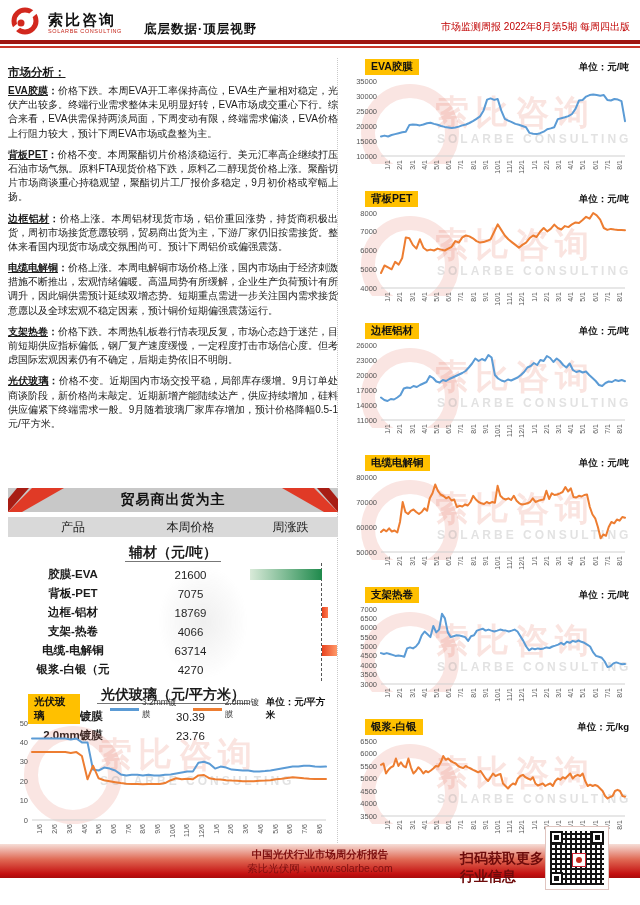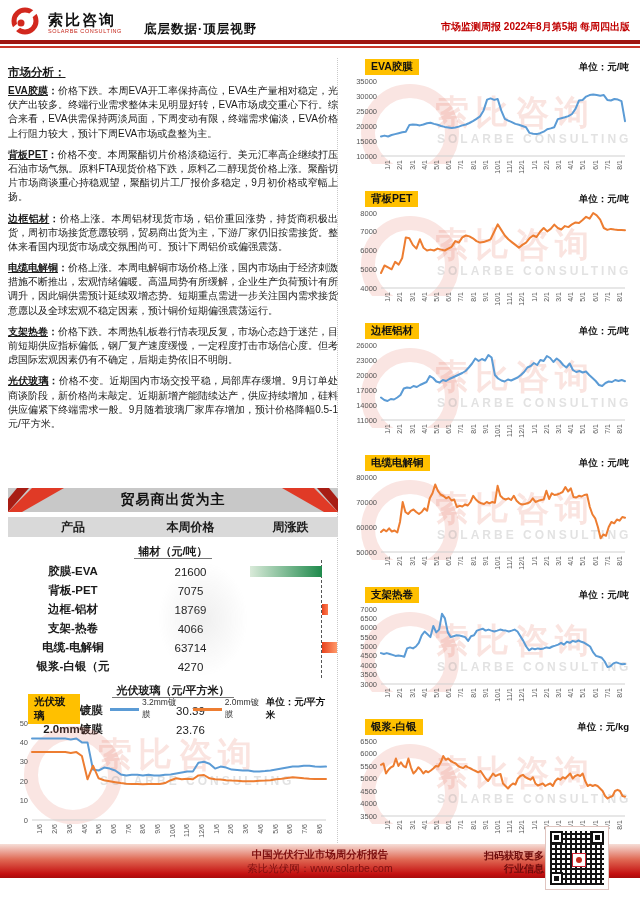--- a/index.html
+++ b/index.html
@@ -5,41 +5,41 @@
   html,body{margin:0;padding:0;}
   body{width:640px;height:905px;position:relative;background:#fff;overflow:hidden;
        font-family:"Liberation Sans","DejaVu Sans",sans-serif;color:#1a1a1a;}
   
   .hdr{position:absolute;left:0;top:0;width:640px;height:40px;}
   .hdr-inner{position:absolute;left:10px;top:6px;display:flex;align-items:center;gap:8px;}
   .logo-txt{display:flex;flex-direction:column;line-height:1;}
   .logo-cn{font-size:15px;font-weight:bold;letter-spacing:2px;color:#111;}
   .logo-en{font-size:5.5px;color:#c42318;letter-spacing:.6px;margin-top:2px;}
   .slogan{font-size:12.5px;font-weight:bold;color:#111;margin-left:14px;letter-spacing:1px;align-self:flex-end;padding-bottom:2px;}
-  .issue{position:absolute;right:10px;top:20px;font-size:10px;font-weight:bold;color:#c00000;}
+  .issue{position:absolute;right:10px;top:20px;font-size:10px;font-weight:normal;color:#c00000;}
   .rule1{position:absolute;left:0;top:40px;width:640px;height:4px;background:#9e1612;}
   .rule2{position:absolute;left:0;top:46px;width:640px;height:2px;background:#c9372b;}
   .divider{position:absolute;left:337px;top:58px;height:795px;border-left:1px dotted #c9c9c9;}
   
   .banner{position:relative;height:24px;background:#c8c8c8;display:flex;align-items:center;justify-content:center;overflow:hidden;}
   .banner .bt{font-size:14px;font-weight:bold;color:#111;letter-spacing:1px;z-index:2;}
   .rib{position:absolute;top:0;height:24px;width:90px;}
   .rib.left{left:0;}
   .rib.right{right:0;transform:scaleX(-1);}
   
   .block-text{position:absolute;left:8px;top:56px;width:330px;}
   .analysis{font-size:11.5px;font-weight:bold;margin:9px 0 4px 0;text-decoration:underline;}
   .para{font-size:10px;line-height:1.42;text-align:justify;margin:0 0 7px 0;}
   .para .lead{font-weight:bold;text-decoration:underline;}
   .para .lead-colon{font-weight:bold;}
   
   .block-table{position:absolute;left:8px;top:488px;width:330px;}
   .tbl-head{display:grid;grid-template-columns:130px 105px 95px;background:#d9d9d9;height:20px;align-items:center;margin-top:5px;}
-  .tbl-head span{font-size:12px;font-weight:bold;text-align:center;}
-  .grp{display:block;text-align:center;margin:7px 0 3px 0;font-size:11px;font-weight:bold;}
+  .tbl-head span{font-size:12px;font-weight:normal;text-align:center;}
+  .grp{display:block;text-align:center;margin:7px 0 3px 0;font-size:14px;font-weight:bold;}
   .grp i{font-style:normal;border-bottom:1.3px solid #777;padding:0 4px 1px 4px;}
   .rows{position:relative;}
   .trow{display:grid;grid-template-columns:130px 105px 95px;height:19px;align-items:center;}
   .trow .nm{font-size:11.5px;font-weight:bold;text-align:center;}
   .trow .pr{font-size:11.5px;text-align:center;}
   .trow .ch{position:relative;height:100%;}
   .zl{position:absolute;right:16px;top:-2px;bottom:-2px;border-right:1.5px dashed #555;}
   .bar{position:absolute;top:4px;height:11px;}
   .bar.down-large{right:16px;width:72px;background:linear-gradient(to right,#d9ead9,#1f8a4c);}
   .bar.up-small{left:calc(100% - 16px);width:6px;background:linear-gradient(to right,#e8431f,#ff7a4d);}
@@ -61,21 +61,21 @@
   .wm{position:absolute;left:0;top:18px;right:0;bottom:26px;pointer-events:none;z-index:1;overflow:hidden;}
   .wm-ring{position:absolute;left:18px;top:8px;width:70px;height:70px;border-radius:50%;border:14px solid rgba(226,92,72,.16);}
   .wm-cn{position:absolute;left:92px;top:14px;font-size:34px;font-weight:bold;color:rgba(226,92,72,.17);letter-spacing:6px;white-space:nowrap;}
   .wm-en{position:absolute;left:94px;top:56px;font-size:12px;font-weight:bold;color:rgba(160,160,160,.30);letter-spacing:3px;white-space:nowrap;}
   
   .footer{position:absolute;left:0;top:844px;width:640px;height:34px;
     background:linear-gradient(180deg,#f6ded8 0%,#e06a55 45%,#c41010 88%,#a80c0c 100%);}
   .f-center{position:absolute;left:0;top:3px;width:640px;text-align:center;color:#7d0f0f;line-height:1.35;}
   .f-center .l1{font-size:10.5px;font-weight:bold;}
   .f-center .l2{font-size:10.5px;}
-  .f-qrcap{position:absolute;right:96px;top:5px;text-align:right;color:#6d0b0b;font-weight:bold;font-size:10px;line-height:1.3;}
+  .f-qrcap{position:absolute;right:96px;top:5px;text-align:left;color:#6d0b0b;font-weight:bold;font-size:14px;line-height:1.3;}
   .qr{position:absolute;left:545px;top:826px;width:64px;height:64px;background:#fff;border:1px solid #e0c5c0;padding:4px;box-sizing:border-box;z-index:5;}
   .qr-noise{position:absolute;inset:4px;background:
      repeating-linear-gradient(90deg,#161616 0 2px,transparent 2px 5px),
      repeating-linear-gradient(0deg,#161616 0 2px,#fff 2px 5px);}
   .qr .f{position:absolute;width:13px;height:13px;border:2.5px solid #111;background:#fff;box-sizing:border-box;}
   .qr .f::after{content:"";position:absolute;inset:2px;background:#111;}
   .qr .f.tl{left:4px;top:4px;} .qr .f.tr{right:4px;top:4px;} .qr .f.bl{left:4px;bottom:4px;}
   .qr .logo{position:absolute;left:26px;top:26px;width:12px;height:12px;background:#fff;border:1px solid #c23;display:flex;align-items:center;justify-content:center;}
   .qr .logo i{width:6px;height:6px;border-radius:50%;background:#c4281c;}
 </style>

